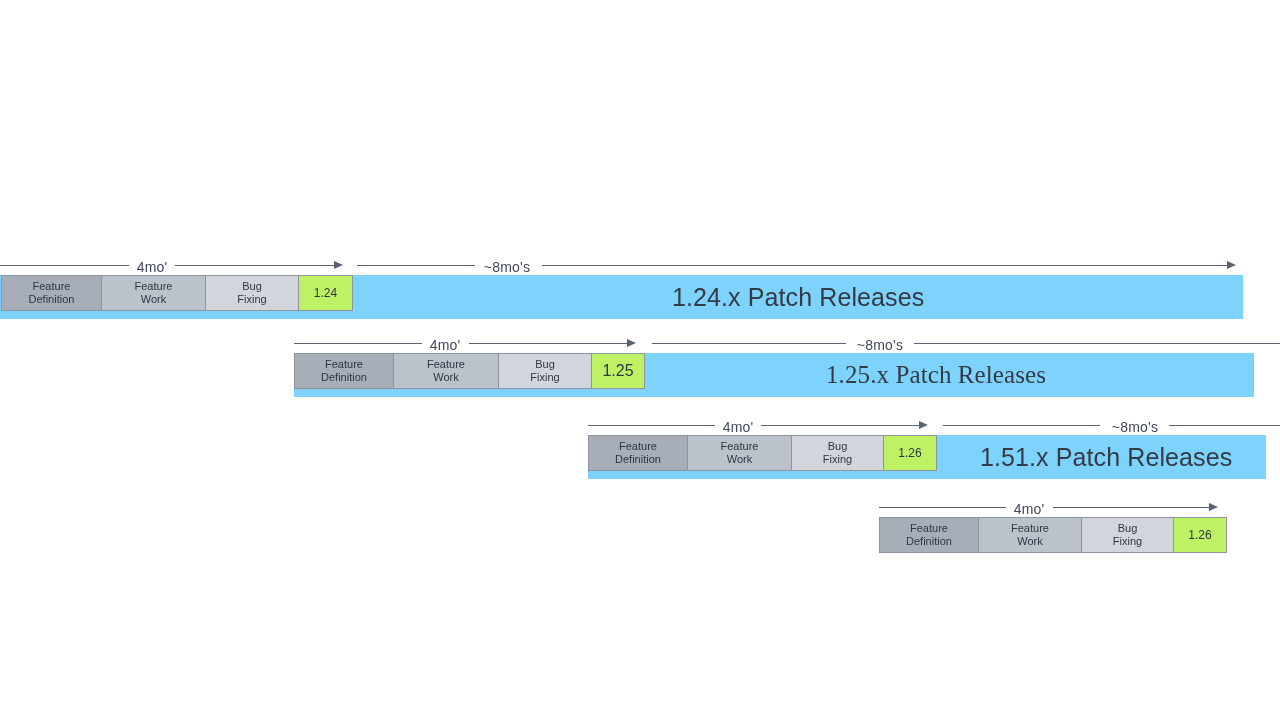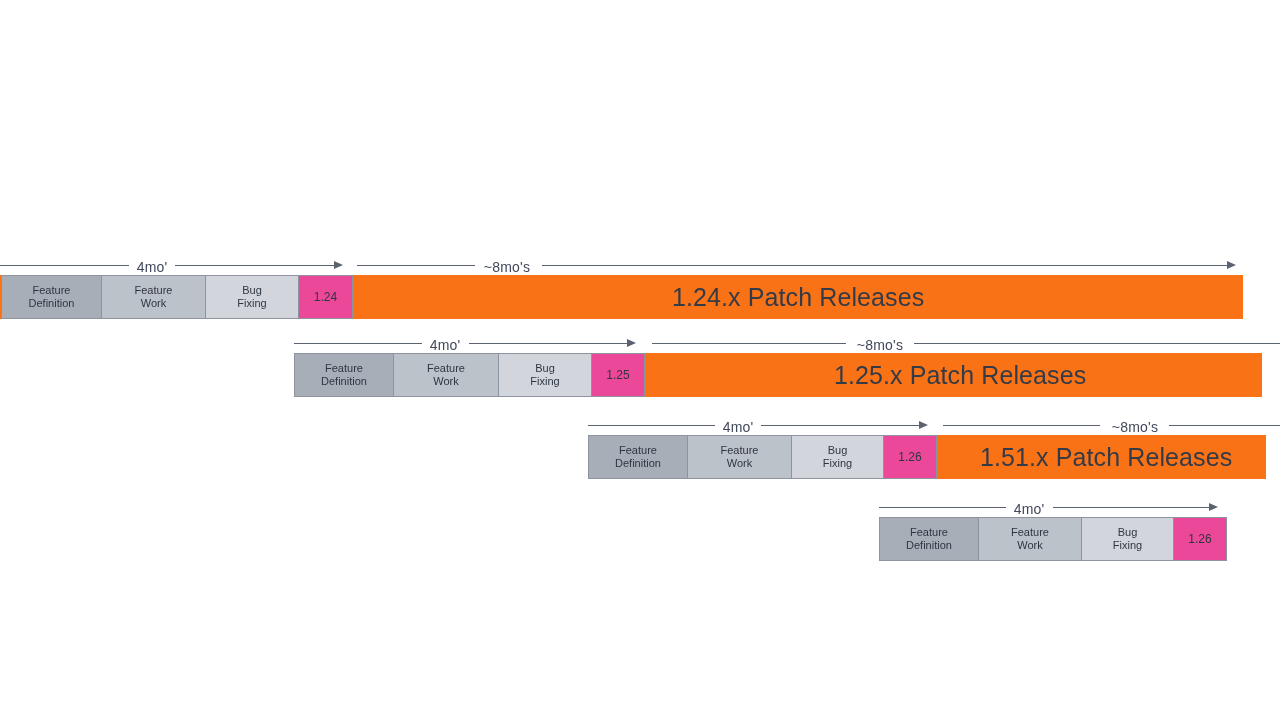--- a/index.html
+++ b/index.html
@@ -27,37 +27,37 @@
   .release-row {
     position: absolute;
     height: 60px;
   }
 
   
   .patch-band {
     position: absolute;
     top: 0;
     height: 44px;
-    background: #f97316;
+    background: #7dd3fc;
     box-sizing: border-box;
   }
   .patch-band-label {
     position: absolute;
     top: 50%;
     transform: translateY(-50%);
     white-space: nowrap;
     color: #343a46;
     letter-spacing: 0.1px;
   }
 
   
   .phases {
     position: absolute;
     top: 0;
-    height: 44px;
+    height: 36px;
     display: flex;
     box-sizing: border-box;
   }
   .phase {
     box-sizing: border-box;
     border: 1px solid #8d94a0;
     border-right-width: 0;
     display: flex;
     align-items: center;
     justify-content: center;
@@ -65,21 +65,21 @@
     line-height: 1.2;
     color: #2f3642;
     white-space: pre-line;
   }
   .phase:last-child {
     border-right-width: 1px;
   }
   .phase.def      { background: #a7aeb8; }
   .phase.work     { background: #bcc2ca; }
   .phase.bug      { background: #d2d6dc; }
-  .phase.version  { background: #ec4899; }
+  .phase.version  { background: #bef264; }
 
   
   .measure {
     position: absolute;
     height: 22px;
   }
   .measure .seg {
     position: absolute;
     top: 10px;
     height: 1px;
@@ -136,32 +136,32 @@
     <div class="measure" style="left:357px; top:-20px; width:880px;">
       <div class="seg" style="left:0px; width:118px;"></div>
       <div class="seg" style="left:185px; width:686px;"></div>
       <div class="arrowhead" style="left:870px;"></div>
       <div class="measure-label" style="left:150px;">~8mo's</div>
     </div>
   </div>
 
   <div class="release-row" style="left:294px; top:353px; width:986px;">
 
-    <div class="patch-band" style="left:8px; width:960px;">
+    <div class="patch-band" style="left:0px; width:960px;font-family:Liberation Serif, serif;">
       <div class="patch-band-label" style="left:532px; font-size:25px;">1.25.x Patch Releases</div>
     </div>
 
     <div class="phases" style="left:0px; width:351px;">
       <div class="phase def" style="width:99px; font-size:11px;">Feature
 Definition</div>
       <div class="phase work" style="width:105px; font-size:11px;">Feature
 Work</div>
       <div class="phase bug" style="width:93px; font-size:11px;">Bug
 Fixing</div>
-      <div class="phase version" style="width:54px; font-size:12px;text-align:center;">1.25</div>
+      <div class="phase version" style="width:54px; font-size:16px;text-align:center;">1.25</div>
     </div>
 
     <div class="measure" style="left:0px; top:-20px; width:353px;">
       <div class="seg" style="left:0px; width:128px;"></div>
       <div class="seg" style="left:175px; width:159px;"></div>
       <div class="arrowhead" style="left:333px;"></div>
       <div class="measure-label" style="left:151px;">4mo'</div>
     </div>
 
     <div class="measure" style="left:358px; top:-20px; width:876px;">

